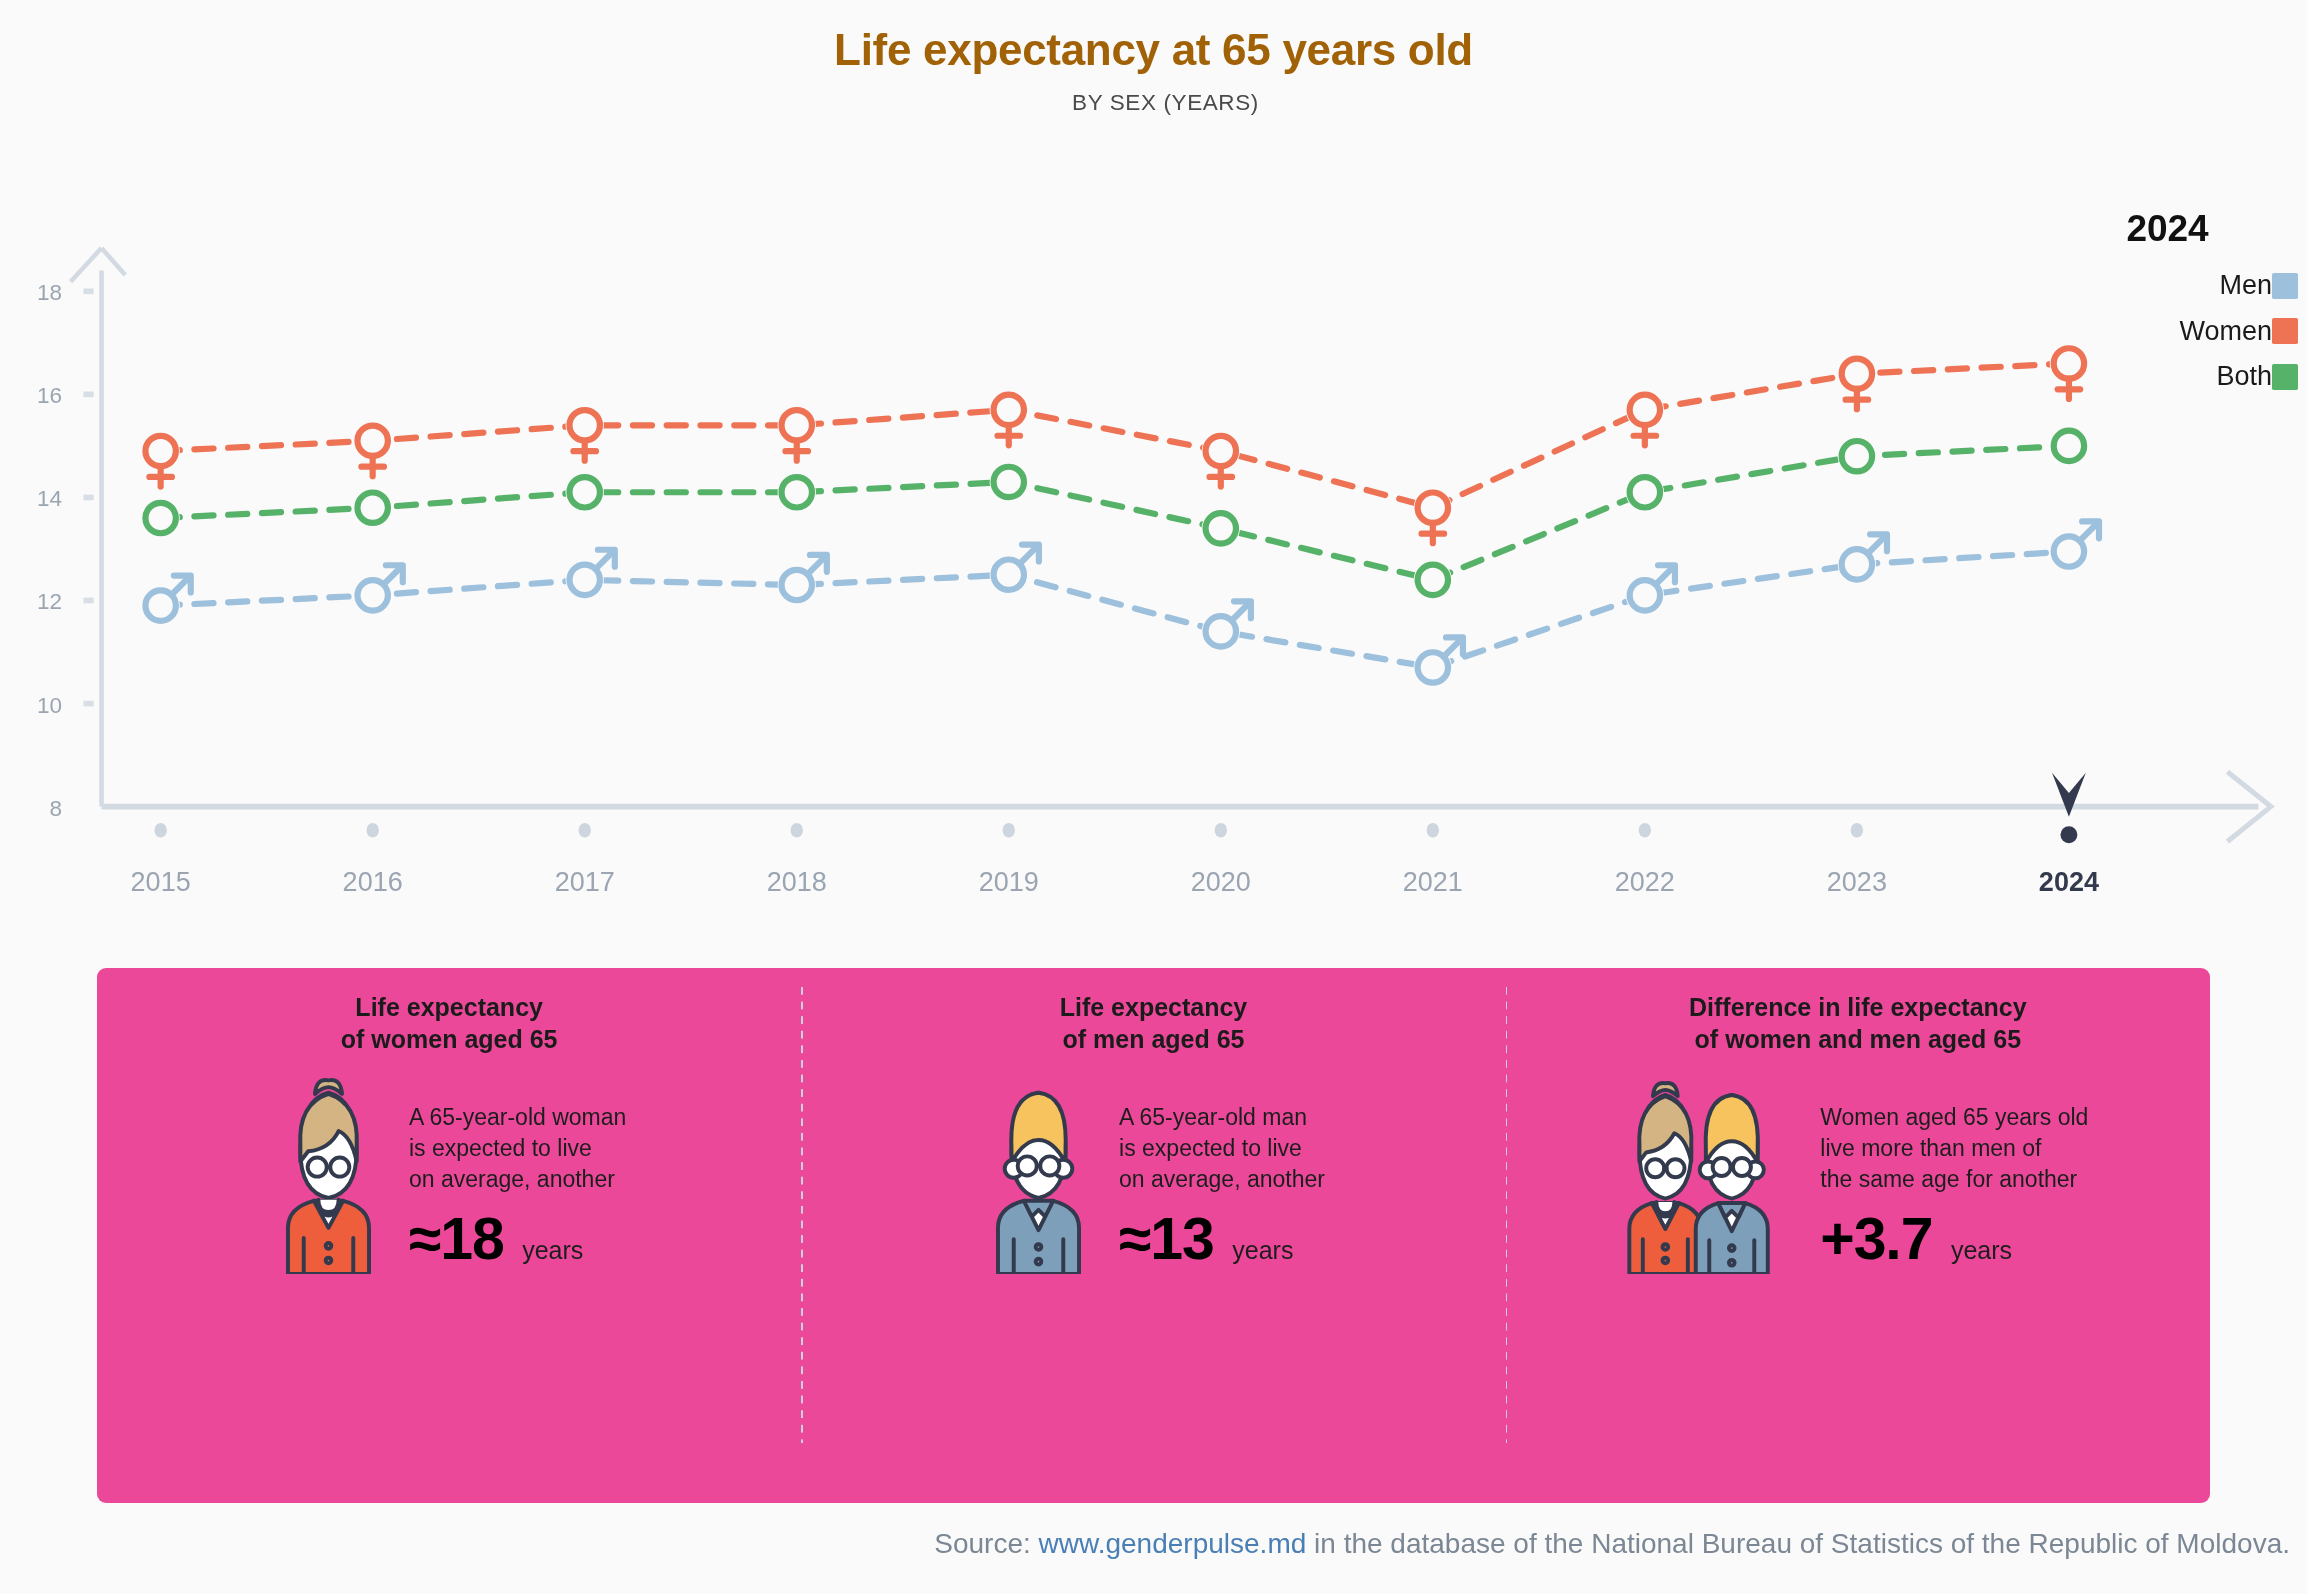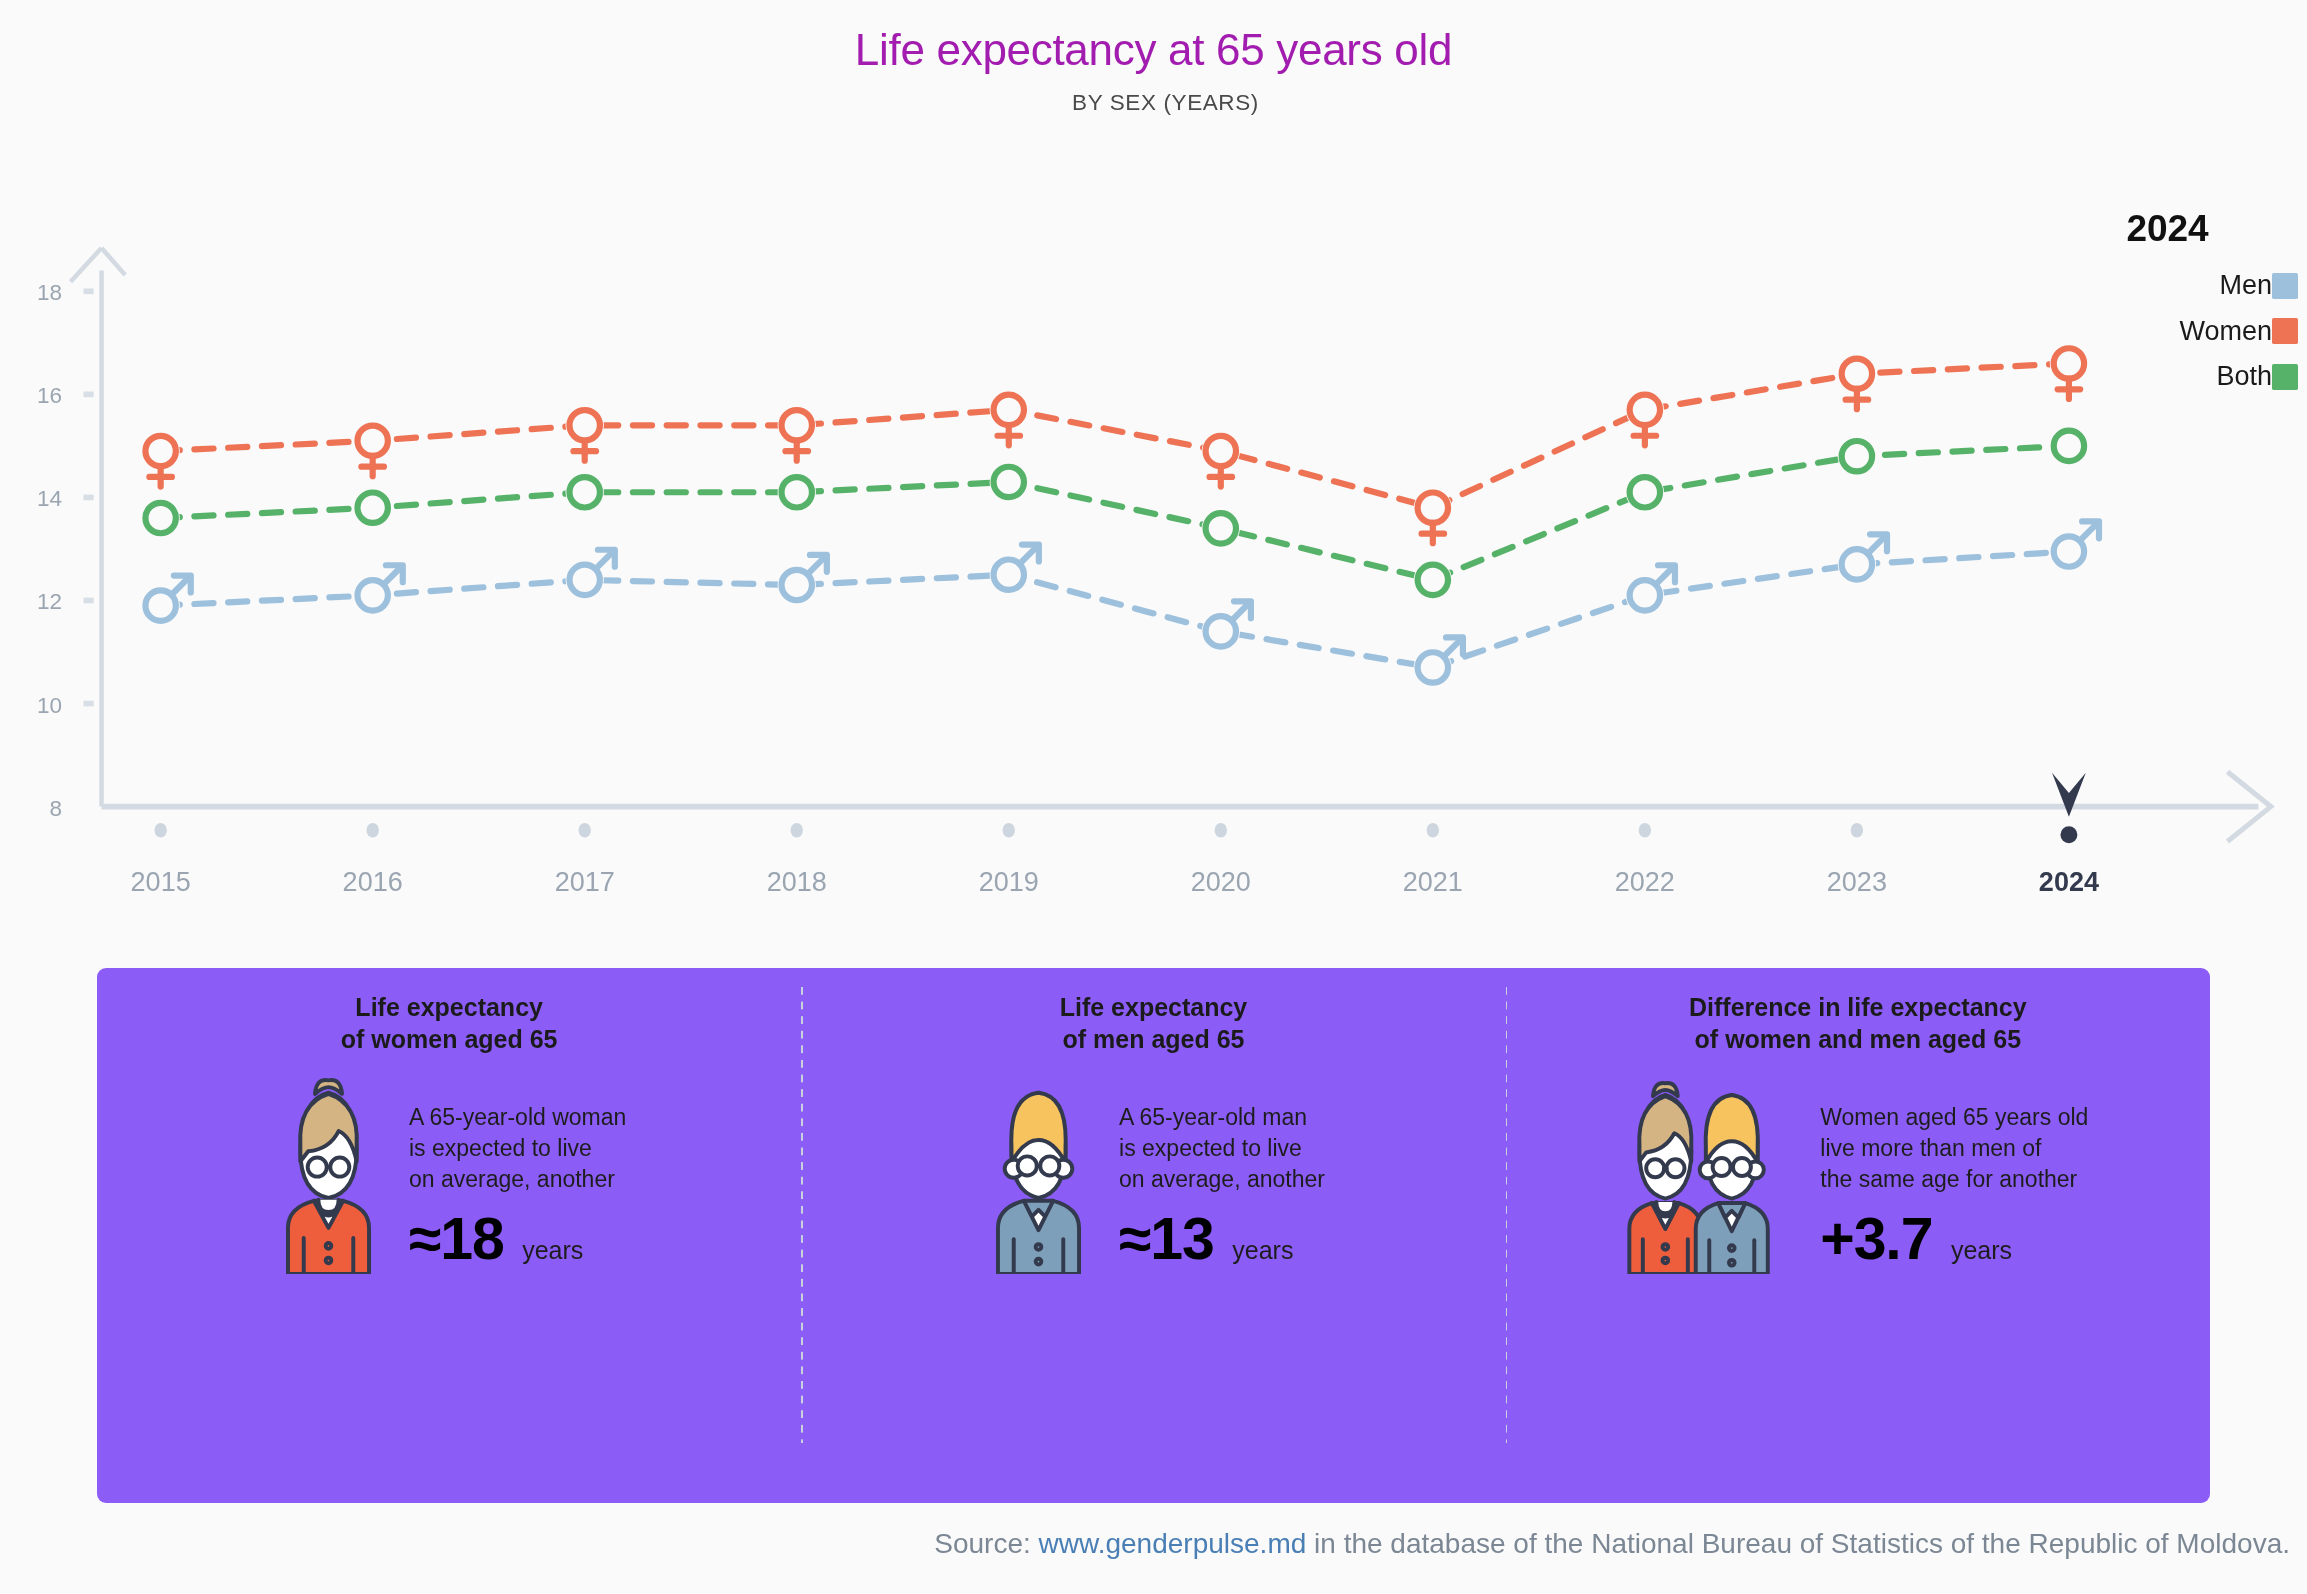--- a/index.html
+++ b/index.html
@@ -7,22 +7,22 @@
     width: 2307px; height: 1595px;
     background: #fafafa;
     font-family: "Liberation Sans", sans-serif;
     overflow: hidden;
   }
   #root { position: relative; width: 2307px; height: 1595px; }
 
   
   .title {
     position: absolute; left: 0; top: 25px; width: 2307px;
-    text-align: center; font-size: 44px; font-weight: normal;
-    color: #a21caf; letter-spacing: -0.3px;
+    text-align: center; font-size: 44px; font-weight: bold;
+    color: #a16207; letter-spacing: -0.3px;
   }
   .subtitle {
     position: absolute; left: 12px; top: 90px; width: 2307px;
     text-align: center; font-size: 22.5px; color: #4a4a4a;
     letter-spacing: 0.6px;
   }
 
   
   #chart { position: absolute; left: 0; top: 186px; width: 2307px; height: 749px; }
   #chart svg { display: block; }
@@ -37,21 +37,21 @@
     display: flex; align-items: center; justify-content: flex-end;
     margin-bottom: 14.6px; padding-left: 3.4px;
   }
   .legend-label { font-size: 27px; color: #1a1a1a; }
   .legend-swatch { width: 26px; height: 26px; border-radius: 1.7px; }
 
   
   #panel {
     position: absolute; left: 97px; top: 968px;
     width: 2113px; height: 535px;
-    background: #8b5cf6; border-radius: 9px;
+    background: #ec4899; border-radius: 9px;
   }
   .cards { display: flex; width: 100%; height: 100%; }
   .card { flex: 1 1 0; position: relative; padding: 22.5px 5.6px 0 5.6px; }
   .card + .card::before {
     content: ""; position: absolute; left: 0; top: 19px;
     width: 1.7px; height: 456px;
     background-image: linear-gradient(#c9d2dc 55%, rgba(0,0,0,0) 0%);
     background-size: 1.7px 14.6px; background-repeat: repeat-y;
   }
   .card-title {

